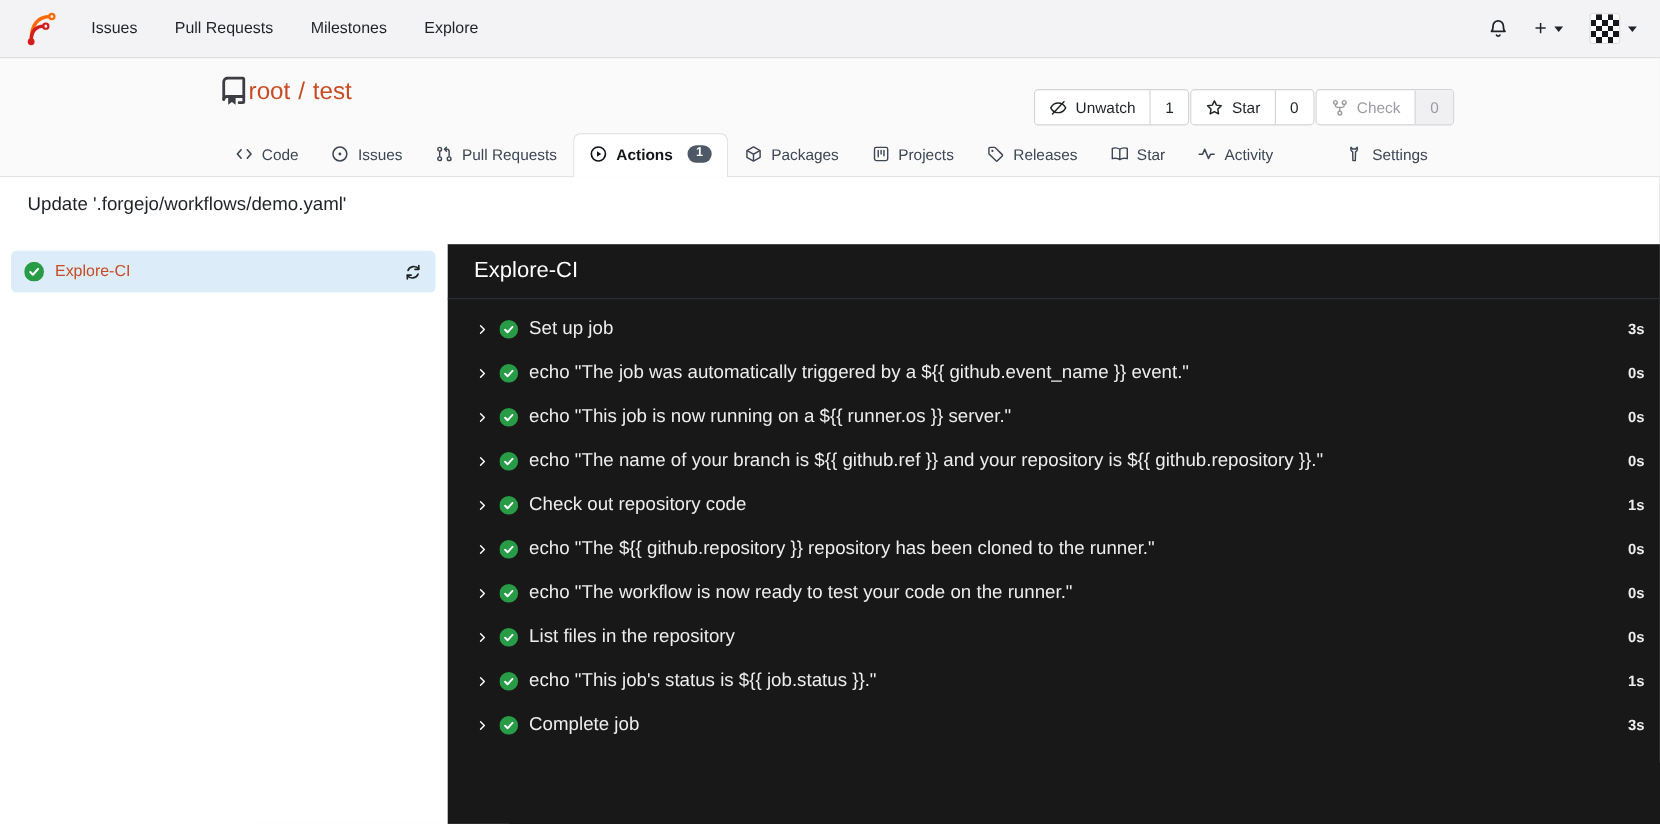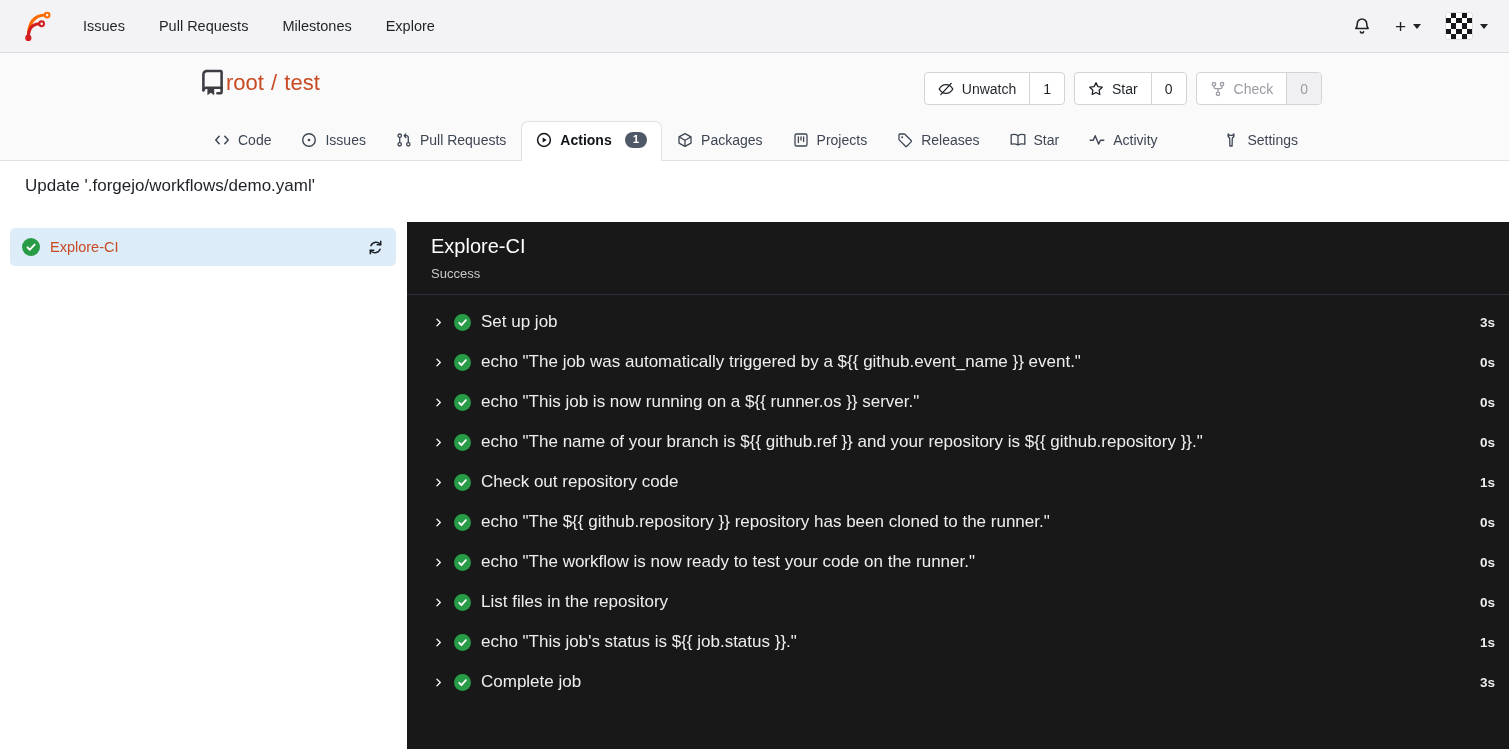--- a/index.html
+++ b/index.html
@@ -16,21 +16,21 @@
   .icon-btn{display:flex;align-items:center;cursor:pointer}
   .caret{width:0;height:0;border-left:4px solid transparent;border-right:4px solid transparent;border-top:5px solid #1f2328;margin-left:7px}
   .plus-label{font-size:19px;color:#1f2328;line-height:1}
   .avatar{width:28px;height:28px;border-radius:3px;overflow:hidden;background:#fff;border:1px solid #ddd}
 
   
   .repo-header{position:absolute;top:53px;left:0;right:0;height:108px;background:#fafafa;border-bottom:1px solid #e2e2e4}
   .repo-title{position:absolute;left:199px;top:16px;display:flex;align-items:center;gap:0;font-size:22px}
   .repo-title a{color:#c84b23}
   .repo-title .sep{color:#c84b23;margin:0 1px}
-  .repo-actions{position:absolute;top:19px;right:187px;display:flex;gap:9px}
+  .repo-actions{position:absolute;top:28px;right:187px;display:flex;gap:1px}
   .btn-group{display:flex;align-items:stretch;background:#fff;border:1px solid #d4d4d8;border-radius:4px;overflow:hidden;height:33px;font-size:14px;color:#1f2328}
   .btn-main{display:flex;align-items:center;gap:8px;padding:0 13px;cursor:pointer}
   .btn-count{display:flex;align-items:center;padding:0 13px;border-left:1px solid #d4d4d8;cursor:pointer}
   .btn-group.disabled{color:#9b9ba3}
   .btn-group.disabled .btn-main{cursor:default}
   .btn-group.disabled .btn-count{background:#f0f0f2}
   .repo-tabs{position:absolute;left:199px;bottom:0;display:flex;align-items:center}
   .repo-tabs-right{position:absolute;right:196px;bottom:0;display:flex;align-items:center}
   .tab{display:flex;align-items:center;gap:8px;padding:10px 14px 12px;font-size:14px;color:#3e4654;cursor:pointer;border:1px solid transparent;border-bottom:none;margin-bottom:0}
   .tab.active{background:#fff;border-color:#e2e2e4;border-radius:7px 7px 0 0;font-weight:700;color:#111418;margin-bottom:-1px;padding-bottom:13px}
@@ -258,21 +258,20 @@
         <path d="M3.1 10.7a5.3 5.3 0 0 0 9.2-1.1" fill="none" stroke="#1f2328" stroke-width="1.4" stroke-linecap="round"></path>
         <path d="M3.1 13.8v-3.3h3.3" fill="none" stroke="#1f2328" stroke-width="1.4" stroke-linecap="round" stroke-linejoin="round"></path>
       </svg>
     </span>
   </div>
 </aside>
 
 <section class="job-panel">
   <div class="panel-header">
     <div class="job-name">Explore-CI</div>
-    <div class="job-status">Success</div>
   </div>
   <div class="steps">
   <div class="step-row">
     <span class="step-chevron">
       <svg width="13" height="13" viewBox="0 0 16 16">
         <path d="M6 3.8 10.2 8 6 12.2" fill="none" stroke="#ffffff" stroke-width="1.6" stroke-linecap="round" stroke-linejoin="round"></path>
       </svg>
     </span>
     <span class="step-check">
       <svg width="17" height="17" viewBox="0 0 16 16">

